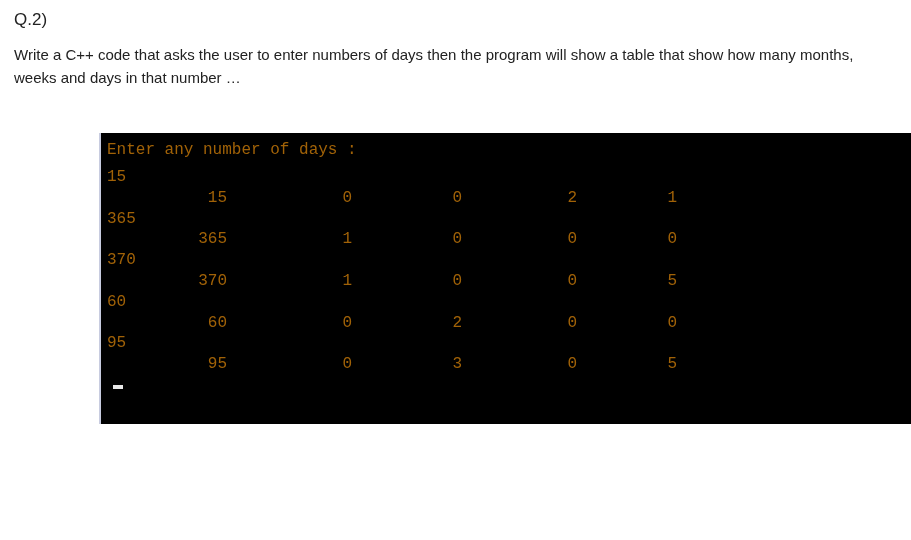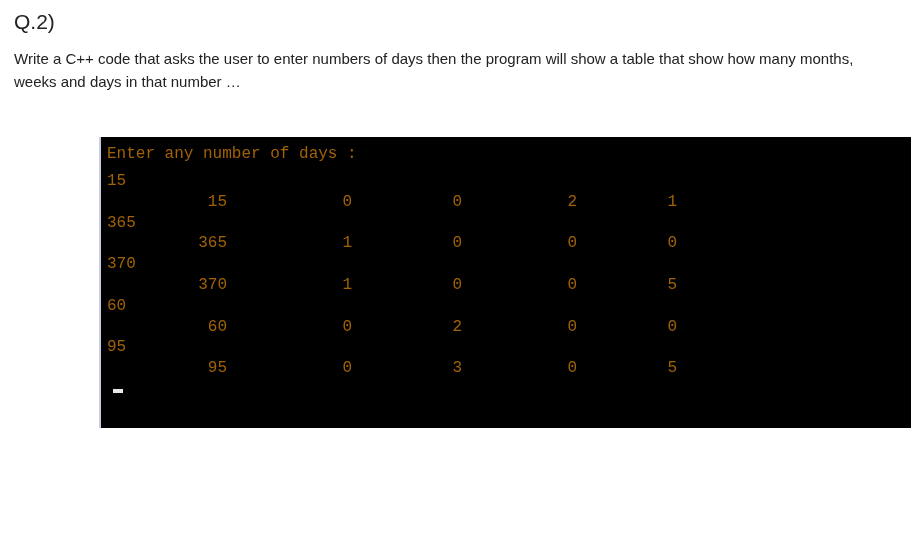--- a/index.html
+++ b/index.html
@@ -9,21 +9,21 @@
     }
     body {
       font-family: Arial, sans-serif;
       background: #fff;
       width: 911px;
       height: 540px;
       padding: 10px 14px;
       color: #222;
     }
     .question-number {
-      font-size: 21px;
+      font-size: 17px;
       margin-bottom: 14px;
     }
     .question-text {
       font-size: 15px;
       line-height: 1.5;
       margin-bottom: 44px;
     }
     .terminal {
       background: #000;
       color: #a16207;

